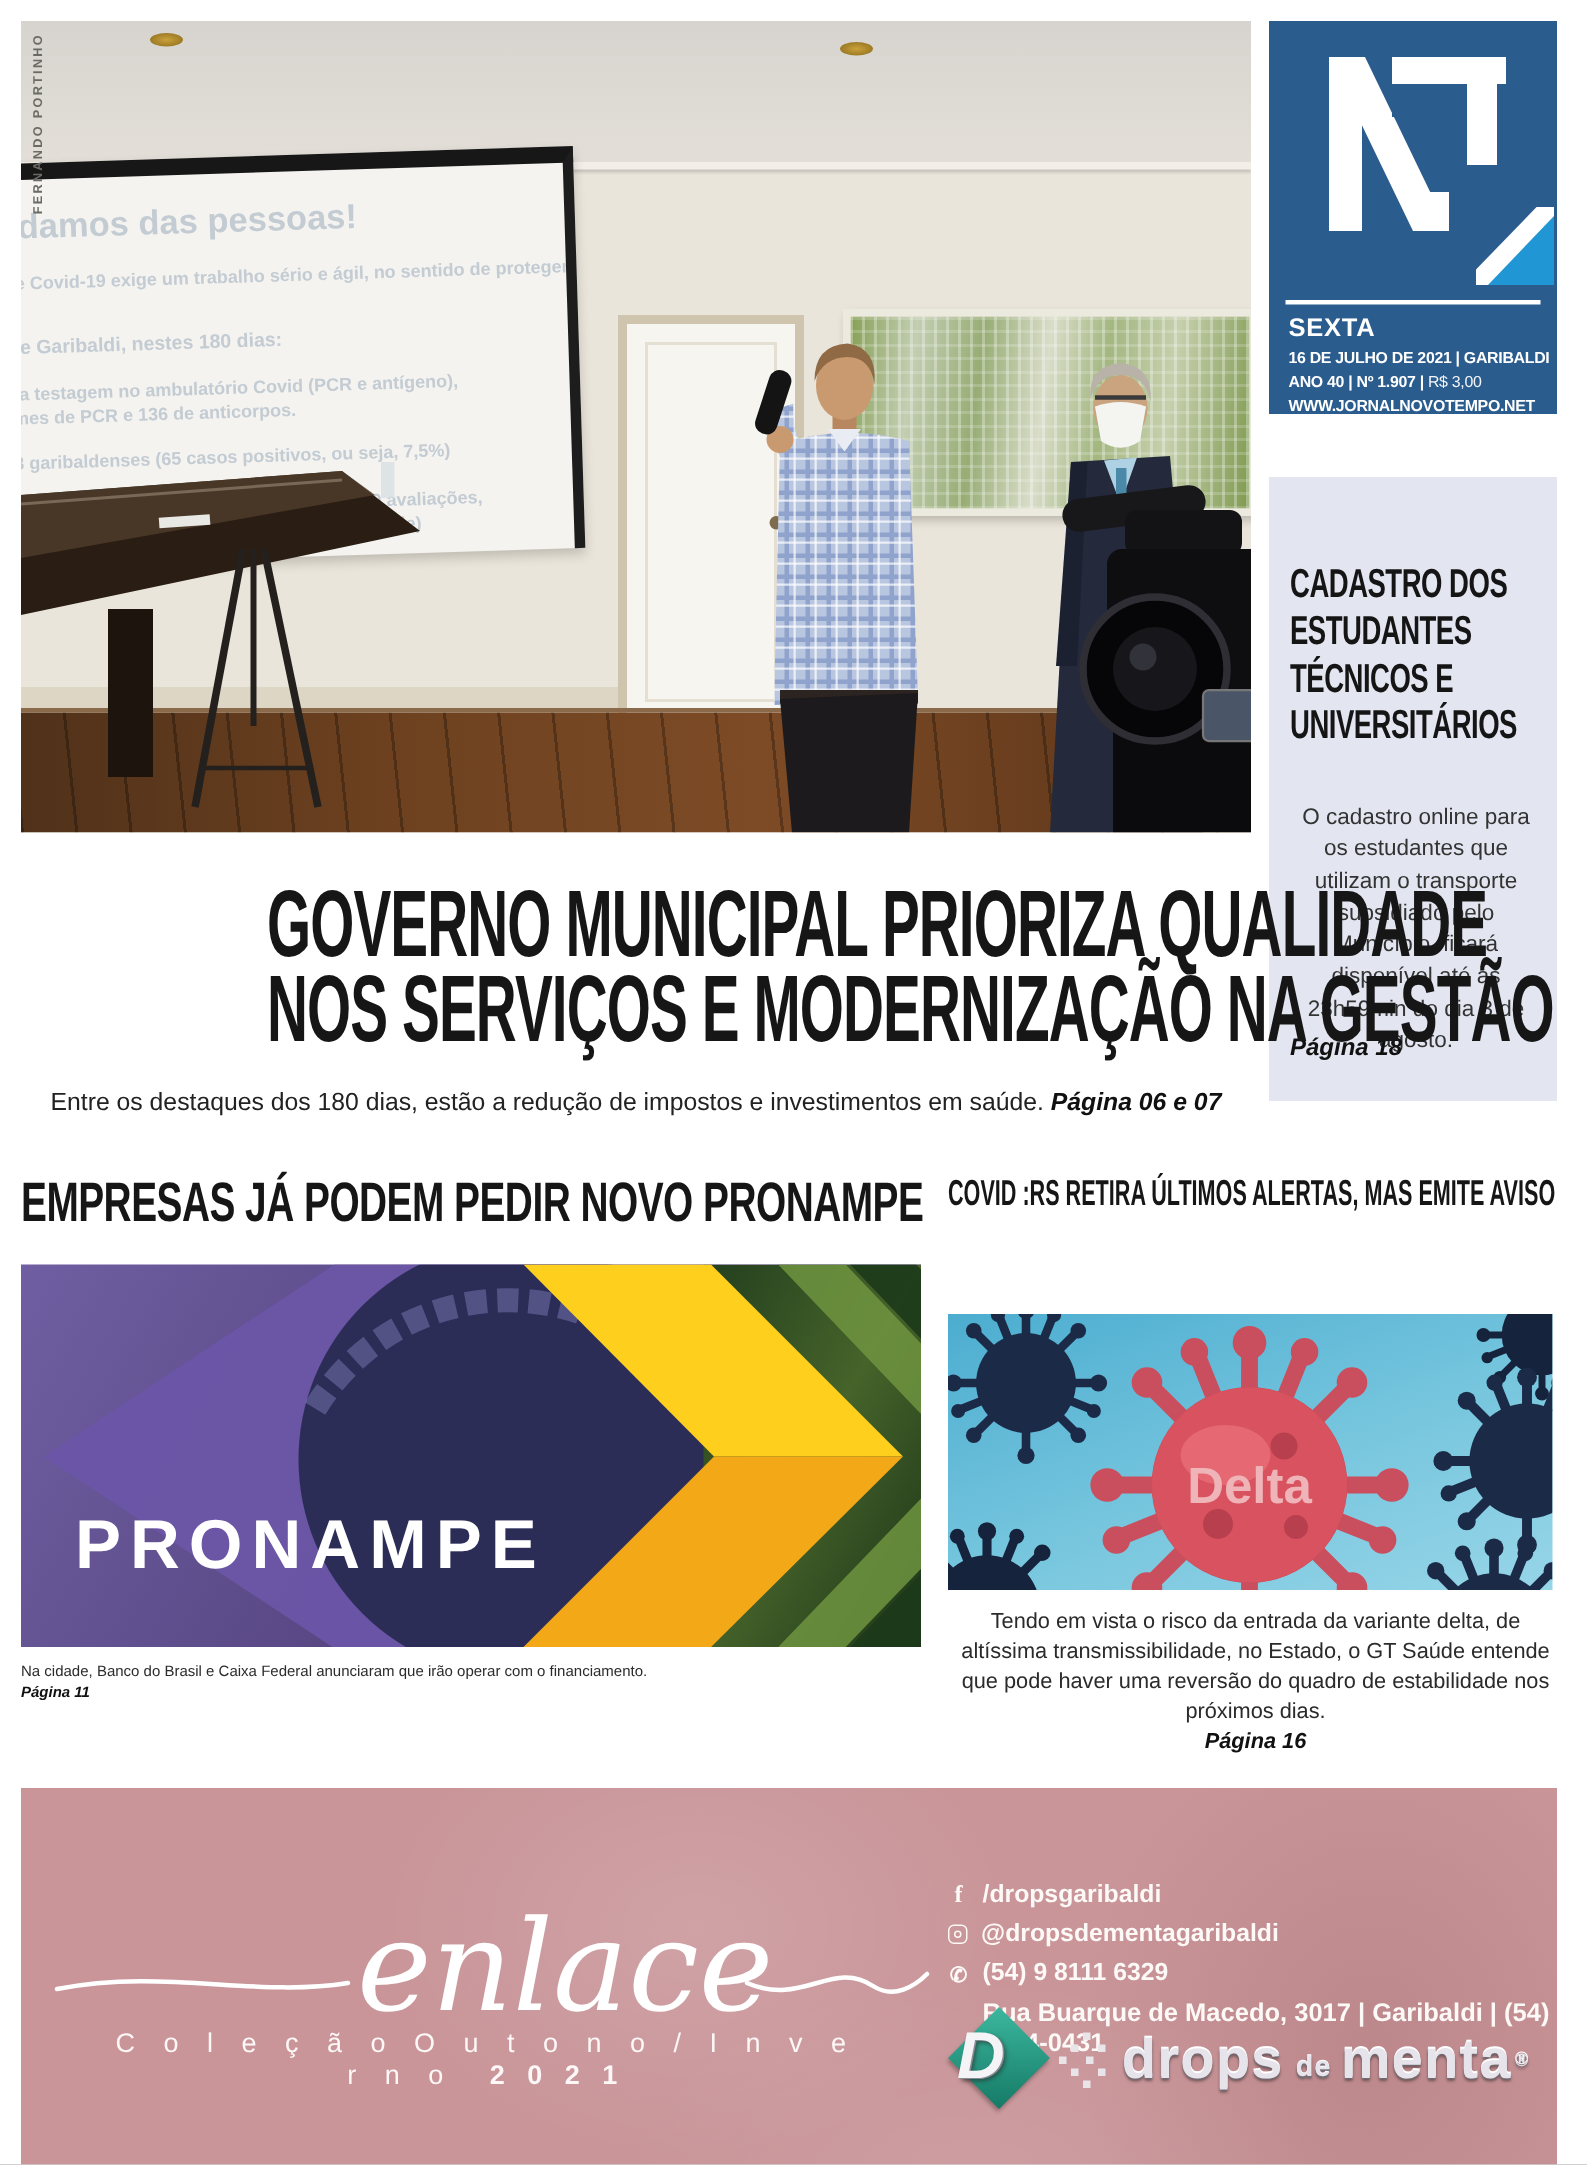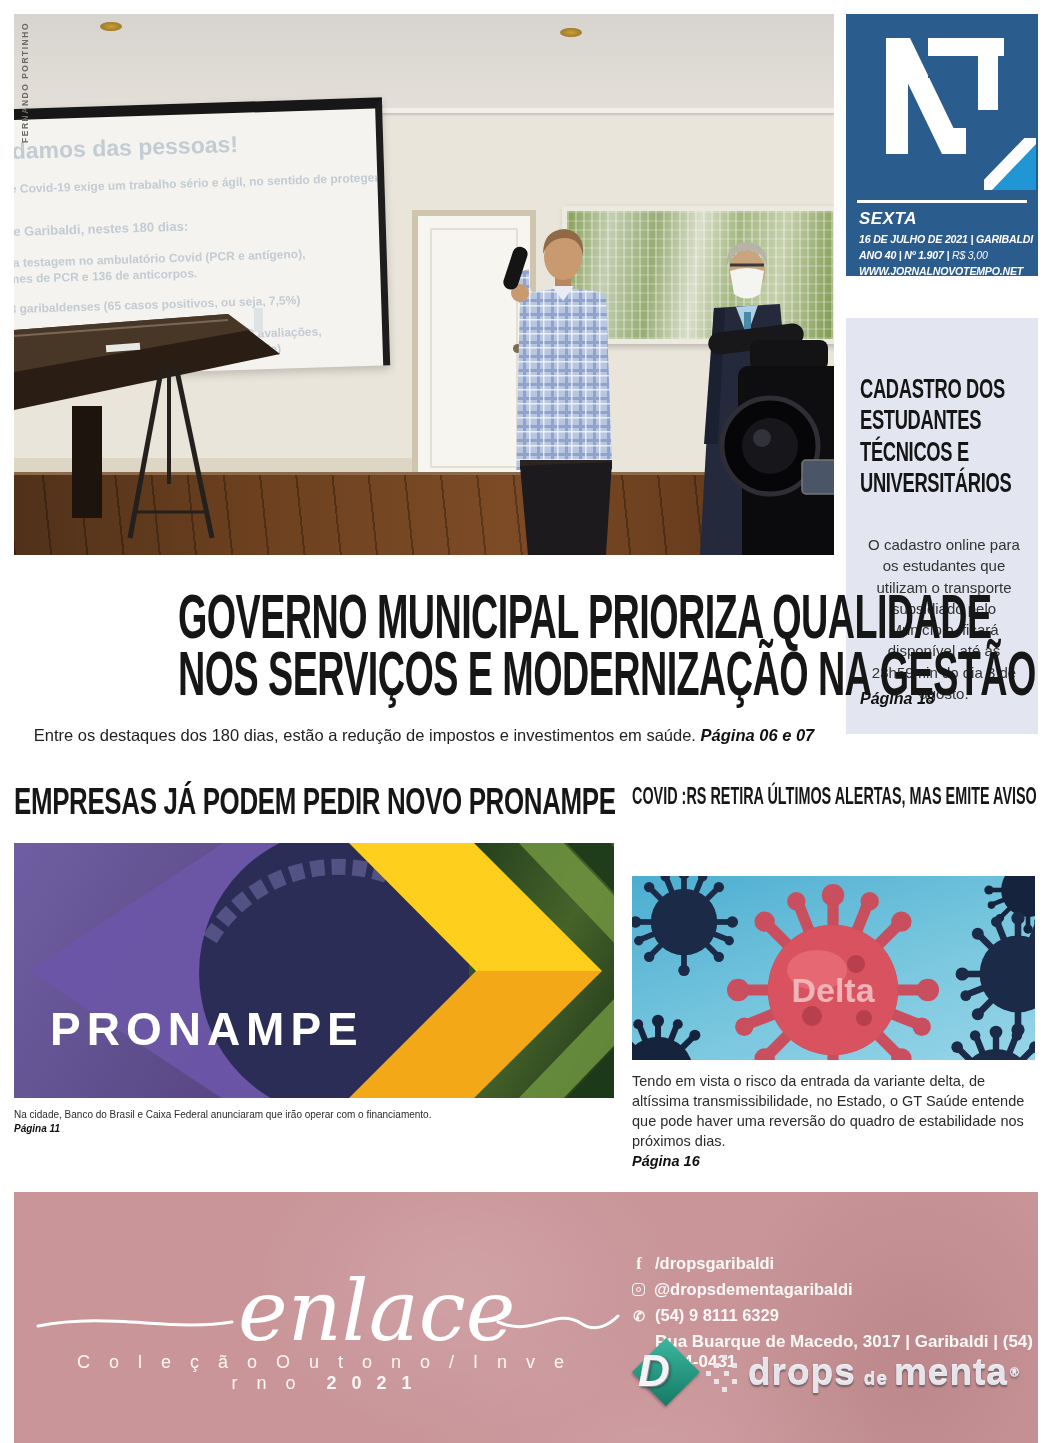--- a/index.html
+++ b/index.html
@@ -52,21 +52,21 @@
            background:
              repeating-linear-gradient(84deg, rgba(0,0,0,.28) 0 2px, rgba(0,0,0,0) 2px 36px),
              linear-gradient(90deg,#50311a,#6d411f 30%,#7d4b26 60%,#5a3418);
            border-top:3px solid #8a6a4a; }
   .baseboard { position:absolute; left:0; top:444px; width:400px; height:15px;
            background:#ddd6c5; }
   .scene { position:absolute; left:0; top:0; width:820px; height:541px; }
 
   
   .mast { position:absolute; left:846px; top:14px; width:192px; height:262px;
-          background:#2b5c8e;font-style:italic; }
+          background:#2b5c8e; }
   .mast .logo { position:absolute; left:26px; top:16px; }
   .mast .corner { position:absolute; right:0; top:124px; }
   .mast .sep { position:absolute; left:11px; right:11px; top:186px; height:3px;
           background:#ffffff; }
   .mast .mtext { position:absolute; left:13px; top:195px; color:#ffffff; }
   .mast .day { font-size:17px; font-weight:800; letter-spacing:.5px; }
   .mast .mline { font-size:10.6px; font-weight:bold; letter-spacing:-.2px; margin-top:4px; }
   .mast .lite { font-weight:normal; opacity:.95; }
 
   
@@ -101,21 +101,21 @@
   .pronword { position:absolute; left:36px; bottom:42px; color:#ffffff;
           font-size:46px; font-weight:800; letter-spacing:6px; }
 
   
   .cov { position:absolute; left:632px; top:876px; width:403px; height:184px;
           overflow:hidden; background:linear-gradient(160deg,#4cadd0 0%,#77c6de 55%,#97d5e8 100%); }
 
   .leftbody { position:absolute; left:14px; top:1108px; width:600px;
           font-size:10px; line-height:1.4; color:#2b2b2b; }
   .rightbody { position:absolute; left:632px; top:1071px; width:410px;
-          font-size:14.5px; line-height:1.38; color:#2b2b2b; }
+          font-size:14.5px; line-height:1.38; color:#2b2b2b;text-align:center; }
   .pgref { font-weight:bold; font-style:italic; color:#111; }
 
   
   .ad { position:absolute; left:14px; top:1192px; width:1024px; height:311px;
         overflow:hidden;
         background:
           radial-gradient(ellipse 300px 220px at 44% 30%, rgba(255,255,255,.12), rgba(0,0,0,0) 70%),
           radial-gradient(ellipse 280px 320px at 88% 55%, rgba(110,55,55,.14), rgba(0,0,0,0) 70%),
           radial-gradient(ellipse 340px 200px at 62% 85%, rgba(255,255,255,.08), rgba(0,0,0,0) 70%),
           #c99599; }

